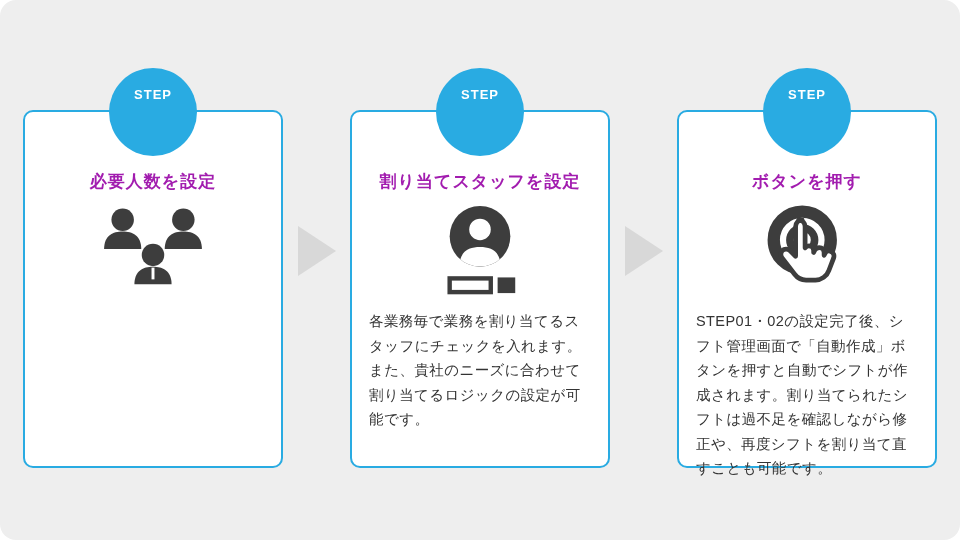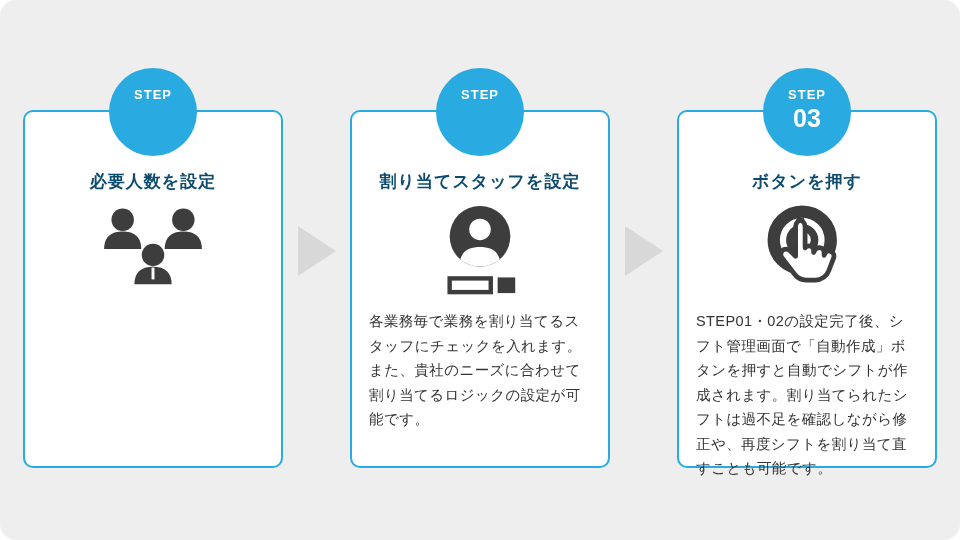--- a/index.html
+++ b/index.html
@@ -26,21 +26,21 @@
     width:88px;height:88px;border-radius:50%;background:#29abe2;
     color:#ffffff;text-align:center;box-sizing:border-box;padding-top:19px;
   }
   .step-badge .badge-word{
     font-size:13px;font-weight:bold;letter-spacing:1px;line-height:1.2;
   }
   .step-badge .badge-num{
     font-size:25px;font-weight:bold;line-height:1.2;
   }
   .step-title{
-    margin:0;text-align:center;color:#0c4a6e;
+    margin:0;text-align:center;color:#a21caf;
     font-size:17px;font-weight:bold;letter-spacing:1px;
   }
   .step-icon{
     height:92px;display:flex;align-items:center;justify-content:center;
     margin-top:12px;
   }
   .step-body{
     margin-top:12px;color:#333333;
     font-size:14.5px;line-height:1.69;letter-spacing:0.4px;
     text-align:left;white-space:pre-line;
@@ -115,21 +115,20 @@
 また、貴社のニーズに合わせて割り当てるロジックの設定が可能です。</p>
     </div>
 
     <div class="arrow-cell">
       <div class="arrow-triangle"></div>
     </div>
 
     <div class="step-card">
       <div class="step-badge">
         <div class="badge-word">STEP</div>
-        <div class="badge-num">03</div>
       </div>
       <h2 class="step-title">ボタンを押す</h2>
       <div class="step-icon">
         <svg class="ic" width="100" height="95" viewBox="0 0 100 100" aria-hidden="true">
           <circle cx="45" cy="38" r="30" fill="none" stroke="#3d3d3d" stroke-width="13"></circle>
           <circle cx="45" cy="38" r="13" fill="none" stroke="#3d3d3d" stroke-width="8"></circle>
           <path d="M45 17 c-4 0 -7 3 -7 7 l0 31 l-6 -6 c-2 -2 -6 -2 -8 0 c-2 2 -2 6 0 8 l13 17 c3 4 7 6 12 6 l10 0 c6 0 12 -4 14 -10 l5 -13 c1 -3 0 -6 -3 -7 c-2 -1 -5 0 -6 2 l-1 2 l0 -3 c0 -3 -2 -5 -5 -5 c-2 0 -4 1 -5 3 l-1 2 l0 -2 c0 -3 -2 -5 -5 -5 c-2 0 -3 1 -4 2 l0 -22 c0 -4 -3 -7 -7 -7 z" fill="#ffffff" stroke="#3d3d3d" stroke-width="5" stroke-linejoin="round"></path>
         </svg>
       </div>
       <p class="step-body">STEP01・02の設定完了後、シフト管理画面で「自動作成」ボタンを押すと自動でシフトが作成されます。割り当てられたシフトは過不足を確認しながら修正や、再度シフトを割り当て直すことも可能です。</p>

